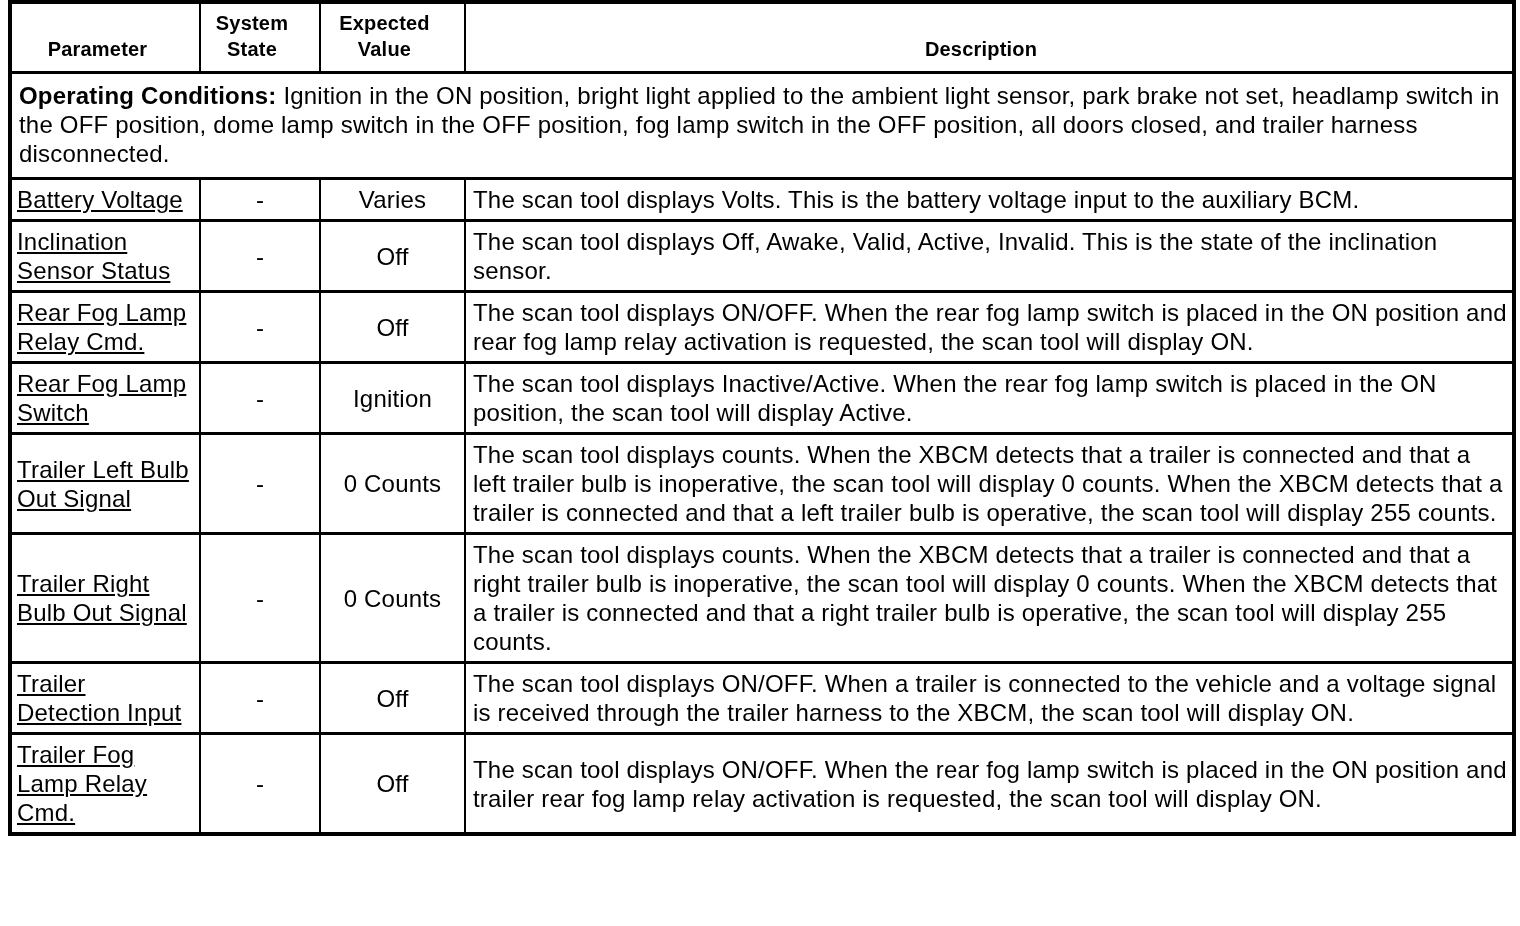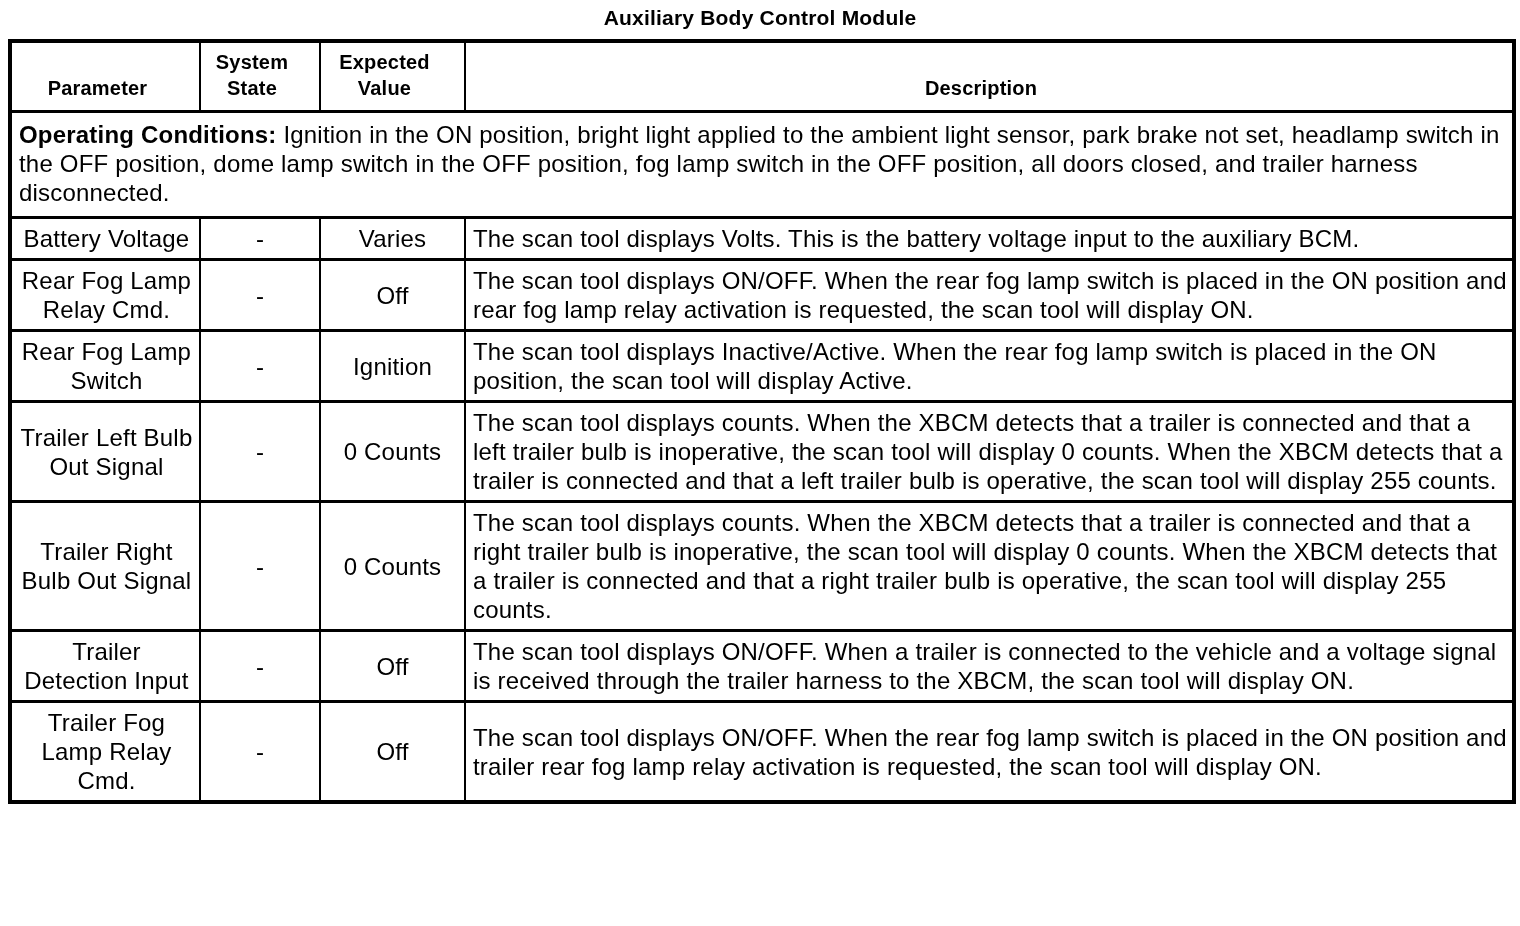--- a/index.html
+++ b/index.html
@@ -44,38 +44,38 @@
     line-height: 29px;
     vertical-align: middle;
     padding: 5px 6px;
   }
   td.opcond {
     text-align: left;
     padding: 7px 8px 9px 7px;
   }
   td.opcond b { letter-spacing: 0.2px; }
   td.param {
-    text-align: center;
+    text-align: left;
     white-space: pre-line;
     padding-left: 5px;
     padding-right: 3px;
+    text-decoration: underline;
   }
   td.state, td.expected { text-align: center; }
   td.desc {
     text-align: left;
     padding-left: 7px;
     padding-right: 4px;
   }
 </style>
 </head>
 <body>
 
 <div class="page">
 
-  <div class="doc-title">Auxiliary Body Control Module</div>
 
   <table class="param-table">
     <colgroup>
       <col style="width:190px">
       <col style="width:120px">
       <col style="width:145px">
       <col style="width:1049px">
     </colgroup>
     <thead>
       <tr>
@@ -92,20 +92,27 @@
         <td class="opcond" colspan="4"><b>Operating Conditions:</b><span> Ignition in the ON position, bright light applied to the ambient light sensor, park brake not set, headlamp switch in the OFF position, dome lamp switch in the OFF position, fog lamp switch in the OFF position, all doors closed, and trailer harness disconnected.</span></td>
       </tr>
 
   <tr>
     <td class="param">Battery Voltage</td>
     <td class="state">-</td>
     <td class="expected">Varies</td>
     <td class="desc">The scan tool displays Volts. This is the battery voltage input to the auxiliary BCM.</td>
   </tr>
 
+  <tr>
+    <td class="param">Inclination
+Sensor Status</td>
+    <td class="state">-</td>
+    <td class="expected">Off</td>
+    <td class="desc">The scan tool displays Off, Awake, Valid, Active, Invalid. This is the state of the inclination sensor.</td>
+  </tr>
 
   <tr>
     <td class="param">Rear Fog Lamp
 Relay Cmd.</td>
     <td class="state">-</td>
     <td class="expected">Off</td>
     <td class="desc">The scan tool displays ON/OFF. When the rear fog lamp switch is placed in the ON position and rear fog lamp relay activation is requested, the scan tool will display ON.</td>
   </tr>
 
   <tr>

